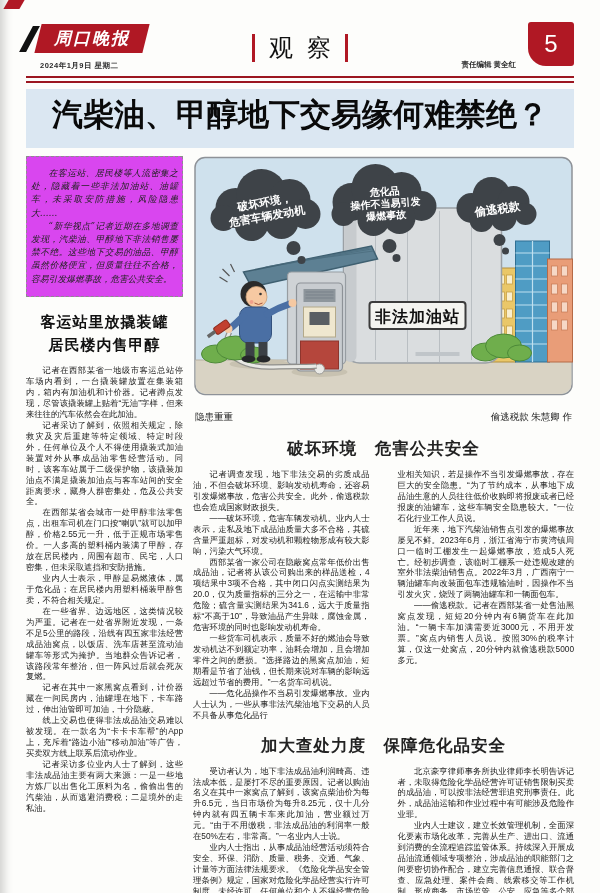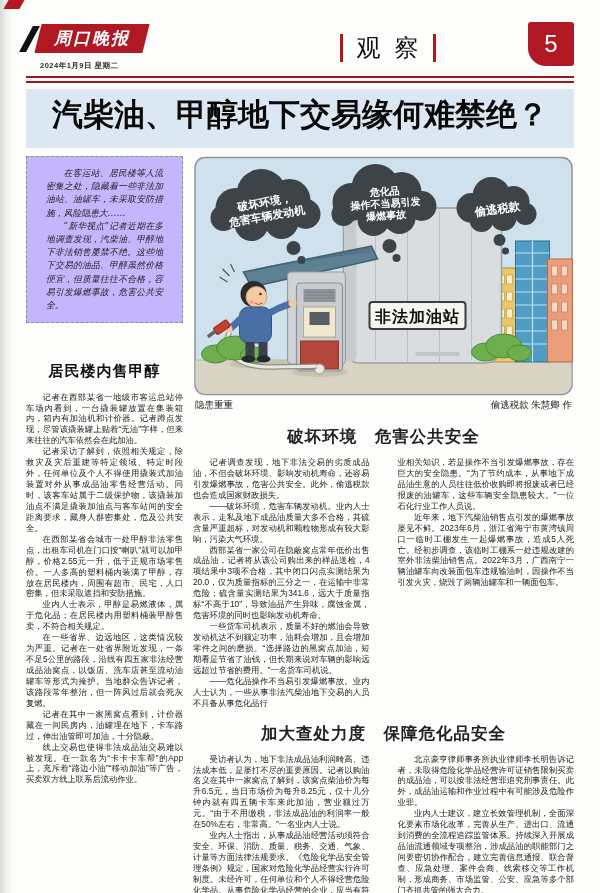--- a/index.html
+++ b/index.html
@@ -26,30 +26,30 @@
         display:flex;align-items:center;justify-content:center;font-size:24px;
         border-radius:3px 3px 3px 18px;}
   .rule{margin:5px 26px 0 26px;height:3px;border-top:2.5px solid #9c1620;border-bottom:2.5px solid #9c1620;}
   
   .headline-band{margin:6px 26px 0 26px;background:#dbe7f2;text-align:center;padding:5px 4px 12px 4px;}
   .headline{font-size:31px;font-weight:900;color:#0a0a0a;letter-spacing:0;white-space:nowrap;}
   
   .main{display:flex;gap:10px;margin:8px 26px 0 26px;}
   .col-left{width:157px;flex:none;}
   .col-right{flex:1;min-width:0;}
-  .intro-box{background:#c4b5fd;border:1px dashed #8d8d8d;padding:10px 19px;
+  .intro-box{background:#d946ef;border:1px dashed #8d8d8d;padding:10px 4px;
         font-family:"DejaVu Serif","Liberation Serif",serif;font-style:italic;
         font-size:8.8px;line-height:1.5;color:#222;}
   .intro-box p{margin:0;text-indent:2em;text-align:justify;}
   .left-heading{text-align:center;font-weight:bold;font-size:15px;line-height:1.55;margin:13px 0 9px 0;color:#111;letter-spacing:1px;}
   .body-text p{margin:0;font-size:8.3px;line-height:1.32;text-align:justify;text-indent:2em;color:#1b1b1b;}
   .body-text p.cont{text-indent:0;}
   
   .cartoon{height:240px;}
-  .caption-row{display:flex;justify-content:space-between;font-size:9.5px;color:#222;margin-top:3px;padding:0 2px;gap:44px;}
+  .caption-row{display:flex;justify-content:space-between;font-size:9.5px;color:#222;margin-top:15px;padding:0 2px;gap:44px;}
   .sec-heading{text-align:center;font-size:16.5px;font-weight:bold;color:#222;margin:14px 0 9px 0;letter-spacing:1px;}
   .two-col{display:flex;gap:28px;}
   .tcol{flex:1;min-width:0;}
   svg text.cloud-t{fill:#fff;font-weight:bold;text-anchor:middle;}
   svg text.sign-t{fill:#111;font-weight:bold;text-anchor:middle;letter-spacing:1px;}
 </style>
 </head>
 <body>
 
 <div class="page">
@@ -64,48 +64,52 @@
             <div class="banner-inner">周口晚报</div>
           </div>
         </div>
         <div class="date">2024年1月9日 星期二</div>
       </div>
       <div class="section-title-wrap">
         <div class="vbar"></div>
         <div class="section-title">观察</div>
         <div class="vbar"></div>
       </div>
+      <div class="editor-wrap">
+        <div class="editor">责任编辑 黄全红</div>
+      </div>
     </div>
     <div class="pagebox">5</div>
   </div>
   <div class="rule"></div>
 
   <div class="headline-band">
     <div class="headline">汽柴油、甲醇地下交易缘何难禁绝？</div>
   </div>
 
   <div class="main">
 
     <div class="col-left">
       <div class="intro-box">
         <p>在客运站、居民楼等人流密集之处，隐藏着一些非法加油站、油罐车，未采取安防措施，风险隐患大……</p>
         <p>“新华视点”记者近期在多地调查发现，汽柴油、甲醇地下非法销售屡禁不绝。这些地下交易的油品、甲醇虽然价格便宜，但质量往往不合格，容易引发爆燃事故，危害公共安全。</p>
       </div>
       <div class="left-heading">
-        <br>
+        <span>客运站里放撬装罐</span><br>
         <span>居民楼内售甲醇</span>
       </div>
       <div class="body-text">
         <p>记者在西部某省一地级市客运总站停车场内看到，一台撬装罐放置在集装箱内，箱内有加油机和计价器。记者蹲点发现，尽管该撬装罐上贴着“无油”字样，但来来往往的汽车依然会在此加油。</p>
         <p>记者采访了解到，依照相关规定，除救灾及灾后重建等特定领域、特定时段外，任何单位及个人不得使用撬装式加油装置对外从事成品油零售经营活动。同时，该客车站属于二级保护物，该撬装加油点不满足撬装加油点与客车站间的安全距离要求，藏身人群密集处，危及公共安全。</p>
         <p>在西部某省会城市一处甲醇非法零售点，出租车司机在门口按“喇叭”就可以加甲醇，价格2.55元一升，低于正规市场零售价。一人多高的塑料桶内装满了甲醇，存放在居民楼内，周围有超市、民宅，人口密集，但未采取遮挡和安防措施。</p>
         <p>业内人士表示，甲醇是易燃液体，属于危化品；在居民楼内用塑料桶装甲醇售卖，不符合相关规定。</p>
         <p>在一些省界、边远地区，这类情况较为严重。记者在一处省界附近发现，一条不足5公里的路段，沿线有四五家非法经营成品油窝点，以饭店、洗车店甚至流动油罐车等形式为掩护。当地群众告诉记者，该路段常年整治，但一阵风过后就会死灰复燃。</p>
         <p>记者在其中一家黑窝点看到，计价器藏在一间民房内，油罐埋在地下，卡车路过，伸出油管即可加油，十分隐蔽。</p>
         <p>线上交易也使得非法成品油交易难以被发现。在一款名为“卡卡卡车帮”的App上，充斥着“路边小油”“移动加油”等广告，买卖双方线上联系后流动作业。</p>
+        <p>记者采访多位业内人士了解到，这些非法成品油主要有两大来源：一是一些地方炼厂以出售化工原料为名，偷偷出售的汽柴油，从而逃避消费税；二是境外的走私油。</p>
       </div>
     </div>
 
     <div class="col-right">
 
       <div class="cartoon">
         <svg width="100%" height="240" viewBox="0 0 380 240">
           <rect x="1.5" y="1.5" width="377" height="237" rx="10" fill="#cfe1ed" stroke="#8e9298" stroke-width="1.5"></rect>
           <path d="M2 204 h376 v24 a10 10 0 0 1 -10 10 H12 a10 10 0 0 1 -10 -10 z" fill="#d9d3c4"></path>
           <line x1="2" y1="204" x2="378" y2="204" stroke="#b7b0a0" stroke-width="1"></line>
@@ -267,20 +271,21 @@
         <div class="tcol">
           <p>记者调查发现，地下非法交易的劣质成品油，不但会破坏环境、影响发动机寿命，还容易引发爆燃事故，危害公共安全。此外，偷逃税款也会造成国家财政损失。</p>
           <p>——破坏环境，危害车辆发动机。业内人士表示，走私及地下成品油质量大多不合格，其硫含量严重超标，对发动机和颗粒物形成有较大影响，污染大气环境。</p>
           <p>西部某省一家公司在隐蔽窝点常年低价出售成品油，记者将从该公司购出来的样品送检，4项结果中3项不合格，其中闭口闪点实测结果为20.0，仅为质量指标的三分之一，在运输中非常危险；硫含量实测结果为341.6，远大于质量指标“不高于10”，导致油品产生异味，腐蚀金属，危害环境的同时也影响发动机寿命。</p>
           <p>一些货车司机表示，质量不好的燃油会导致发动机达不到额定功率，油耗会增加，且会增加零件之间的磨损。“选择路边的黑窝点加油，短期看是节省了油钱，但长期来说对车辆的影响远远超过节省的费用。”一名货车司机说。</p>
           <p>——危化品操作不当易引发爆燃事故。业内人士认为，一些从事非法汽柴油地下交易的人员不具备从事危化品行</p>
         </div>
         <div class="tcol">
           <p class="cont">业相关知识，若是操作不当引发爆燃事故，存在巨大的安全隐患。“为了节约成本，从事地下成品油生意的人员往往低价收购即将报废或者已经报废的油罐车，这些车辆安全隐患较大。”一位石化行业工作人员说。</p>
           <p>近年来，地下汽柴油销售点引发的爆燃事故屡见不鲜。2023年6月，浙江省海宁市黄湾镇周口一临时工棚发生一起爆燃事故，造成5人死亡。经初步调查，该临时工棚系一处违规改建的室外非法柴油销售点。2022年3月，广西南宁一辆油罐车向改装面包车违规输油时，因操作不当引发火灾，烧毁了两辆油罐车和一辆面包车。</p>
+          <p>——偷逃税款。记者在西部某省一处售油黑窝点发现，短短20分钟内有6辆货车在此加油。“一辆卡车加满需要近3000元，不用开发票。”窝点内销售人员说。按照30%的税率计算，仅这一处窝点，20分钟内就偷逃税款5000多元。</p>
         </div>
       </div>
 
       <div class="sec-heading">加大查处力度　保障危化品安全</div>
       <div class="two-col body-text">
         <div class="tcol">
           <p>受访者认为，地下非法成品油利润畸高、违法成本低，是屡打不尽的重要原因。记者以购油名义在其中一家窝点了解到，该窝点柴油价为每升6.5元，当日市场价为每升8.25元，仅十几分钟内就有四五辆卡车来此加油，营业额过万元。“由于不用缴税，非法成品油的利润率一般在50%左右，非常高。”一名业内人士说。</p>
           <p>业内人士指出，从事成品油经营活动须符合安全、环保、消防、质量、税务、交通、气象、计量等方面法律法规要求。《危险化学品安全管理条例》规定，国家对危险化学品经营实行许可制度。未经许可，任何单位和个人不得经营危险化学品。从事危险化学品经营的企业，应当有符合国家标准、行业标准的经营场所，从业人员经过专业技术培训并经考核合格，有健全的安全管理规章制度，有专职安全管理人员等。</p>
 
         </div>

